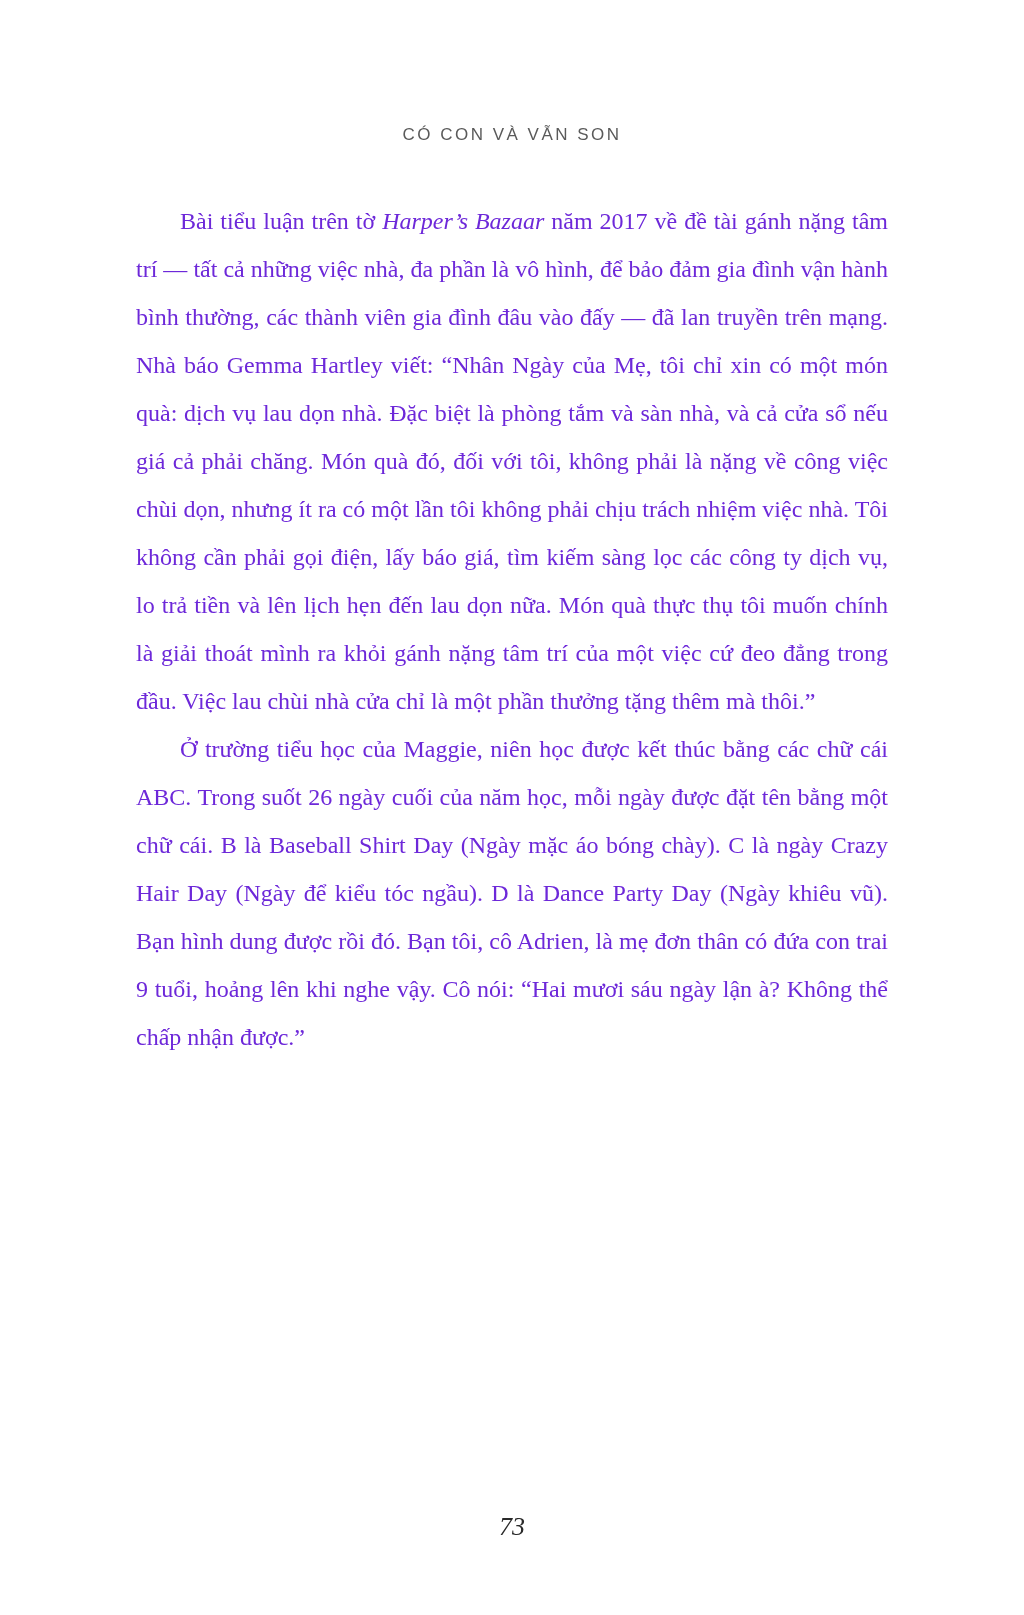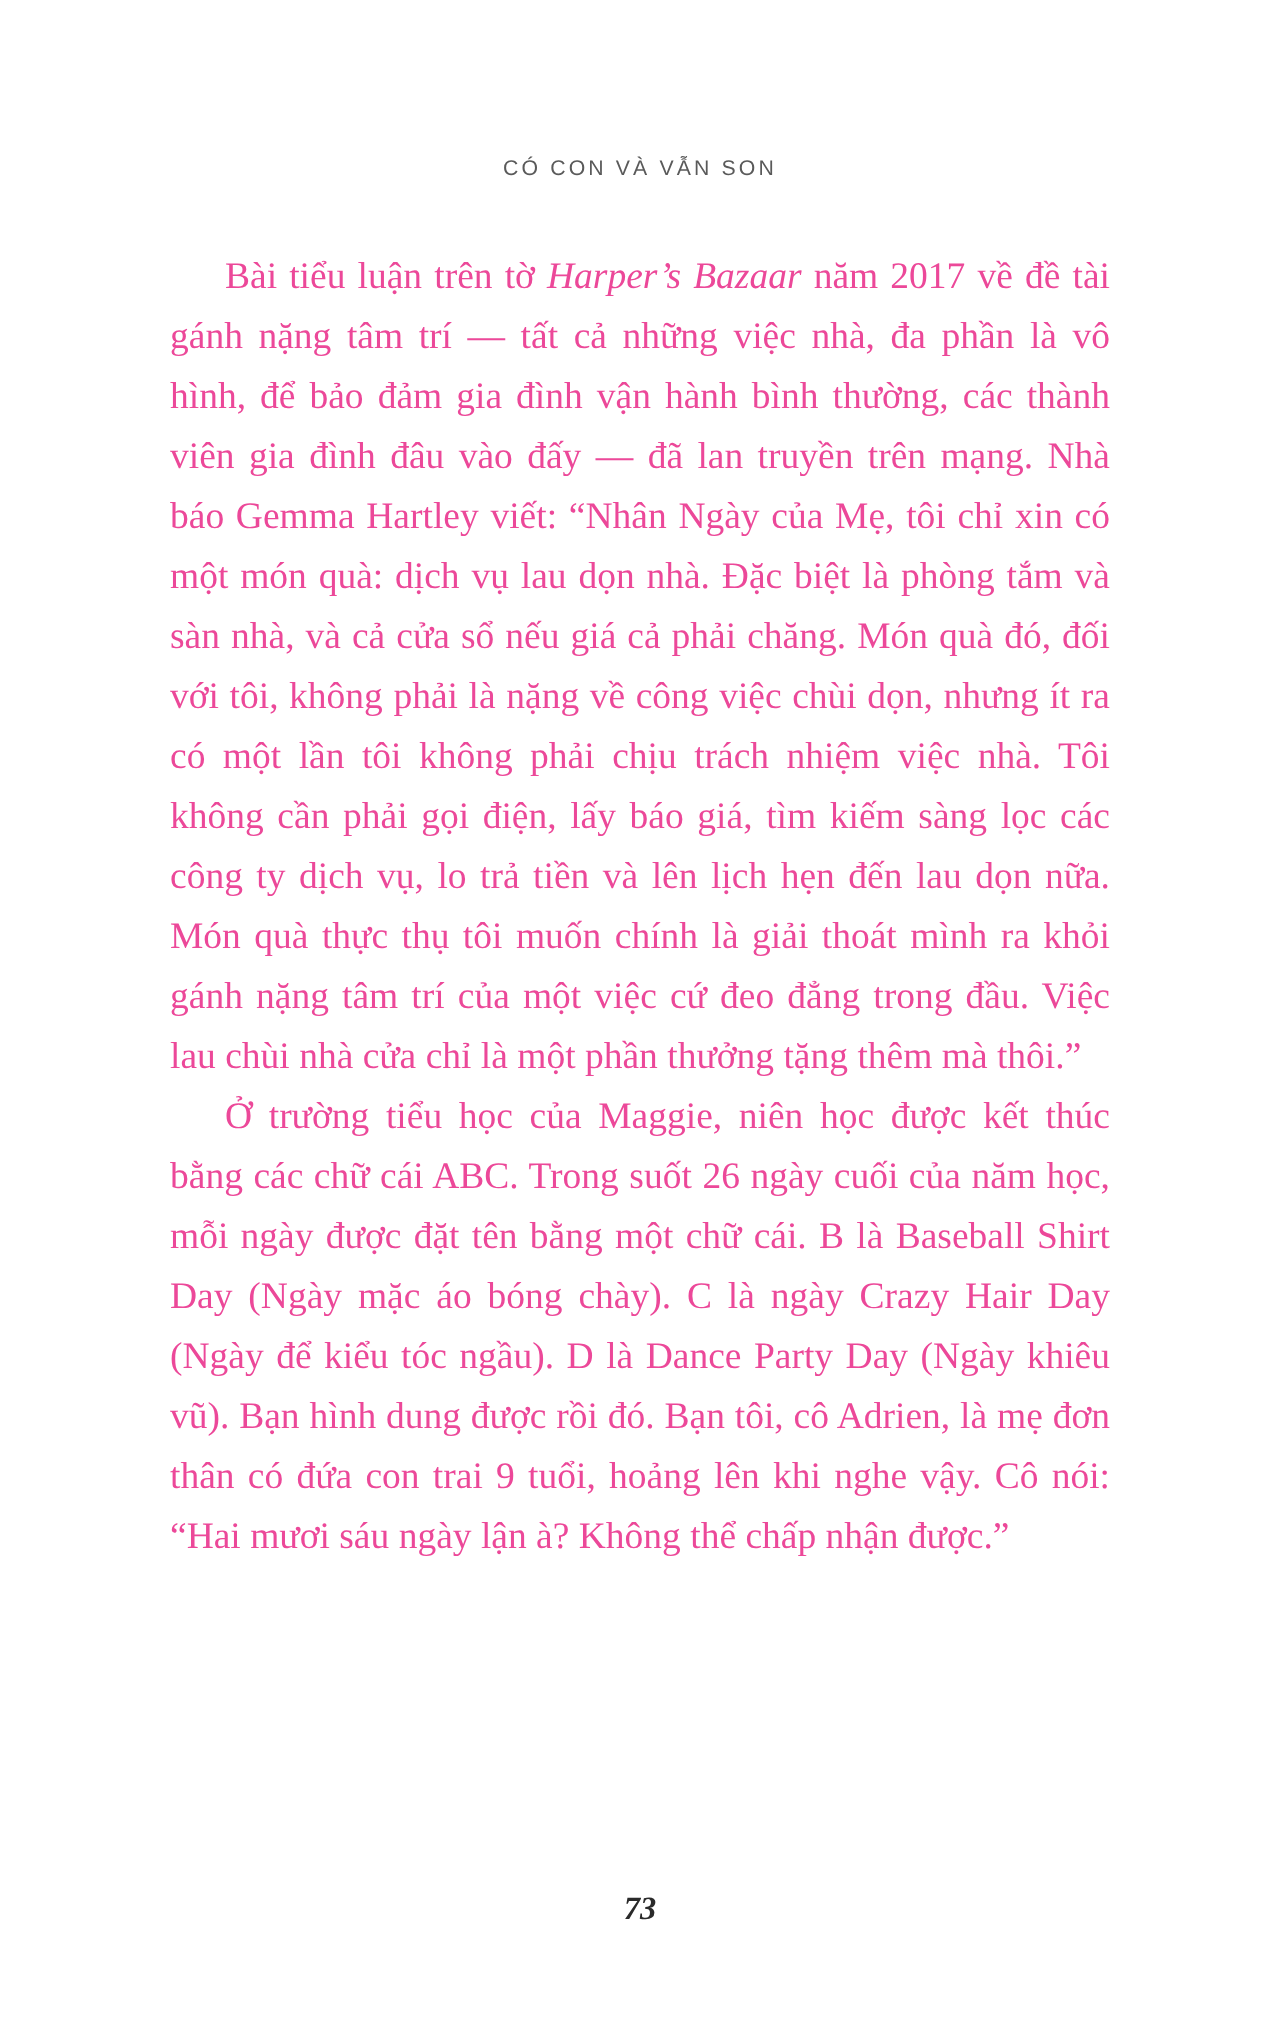--- a/index.html
+++ b/index.html
@@ -33,43 +33,42 @@
   }
 
   .body-text {
     position: absolute;
     top: 158px;
     left: 136px;
     width: 752px;
   }
 
   .body-text p.para {
-    font-size: 30px;
+    font-size: 24px;
     line-height: 48px;
     text-align: justify;
     text-indent: 44px;
-    color: #ec4899;
+    color: #6d28d9;
     margin: 0;
   }
 
   .body-text p.para em {
     font-style: italic;
   }
 
   .page-number {
     position: absolute;
     bottom: 112px;
     left: 0;
     width: 100%;
     text-align: center;
     font-family: "Liberation Serif", "DejaVu Serif", serif;
     font-style: italic;
     font-size: 26px;
     color: #2a2a2a;
-    font-weight: bold;
   }
 </style>
 </head>
 <body>
 
 <div class="page">
 
   <div class="running-header">Có con và vẫn son</div>
 
   <div class="body-text">

